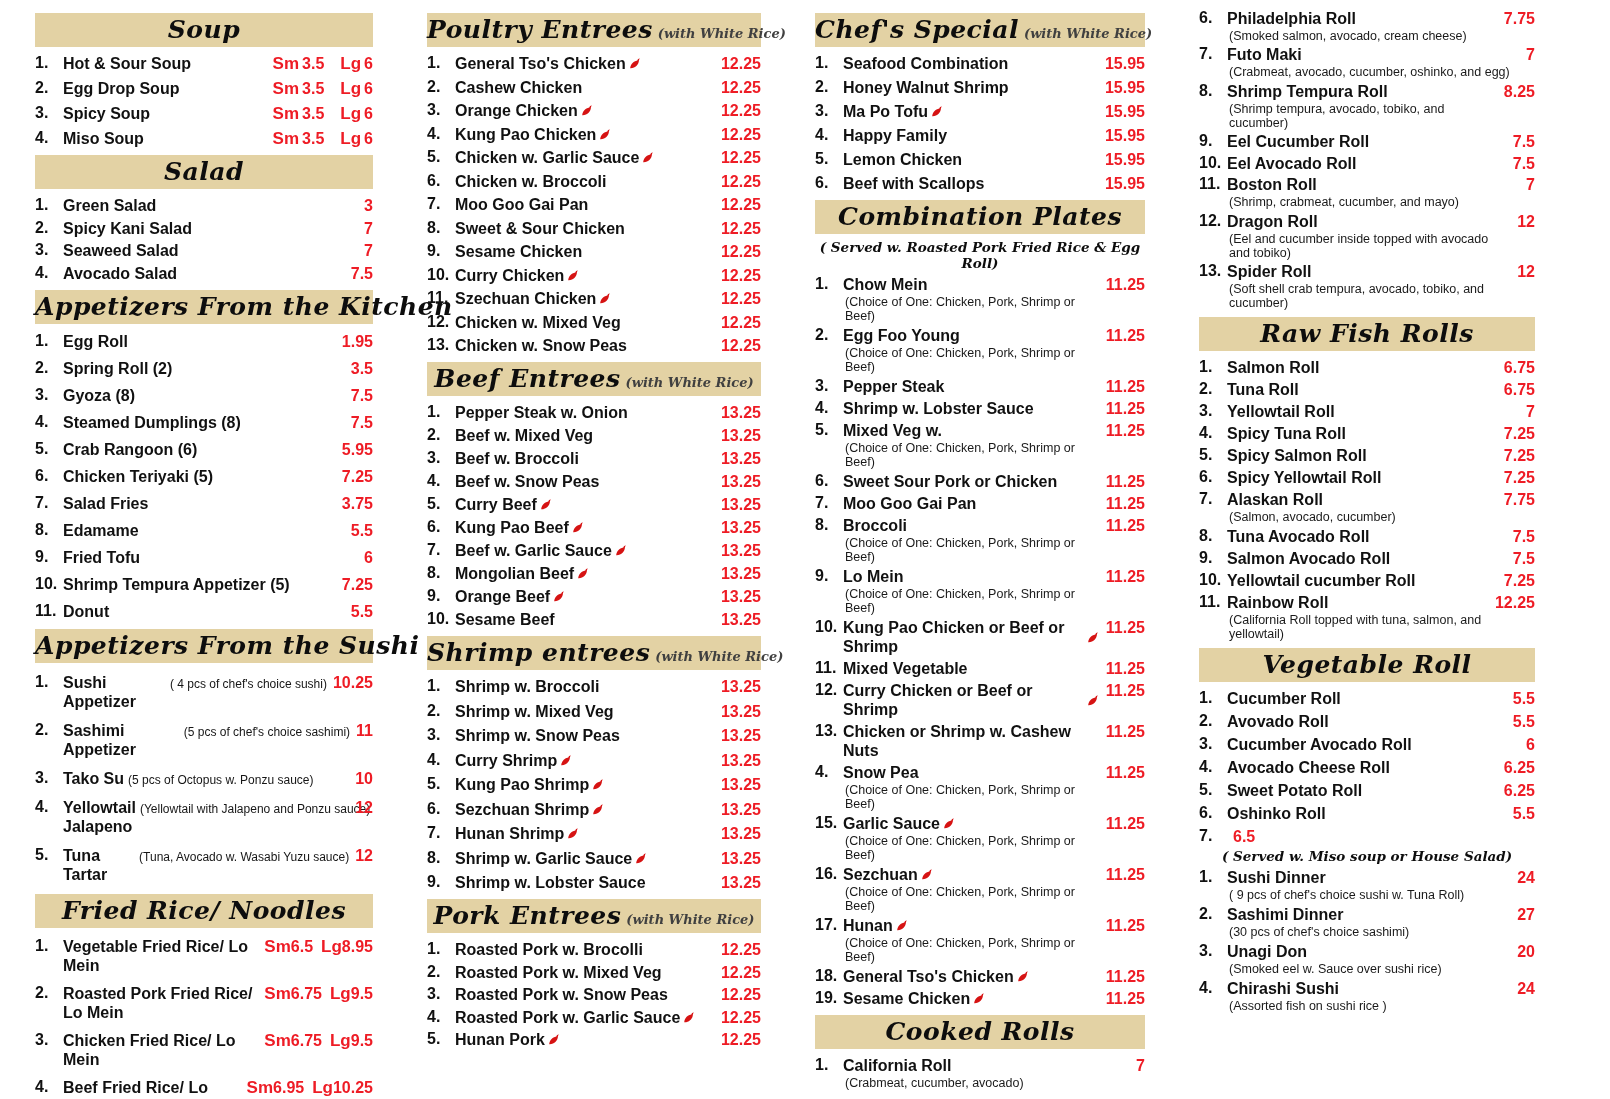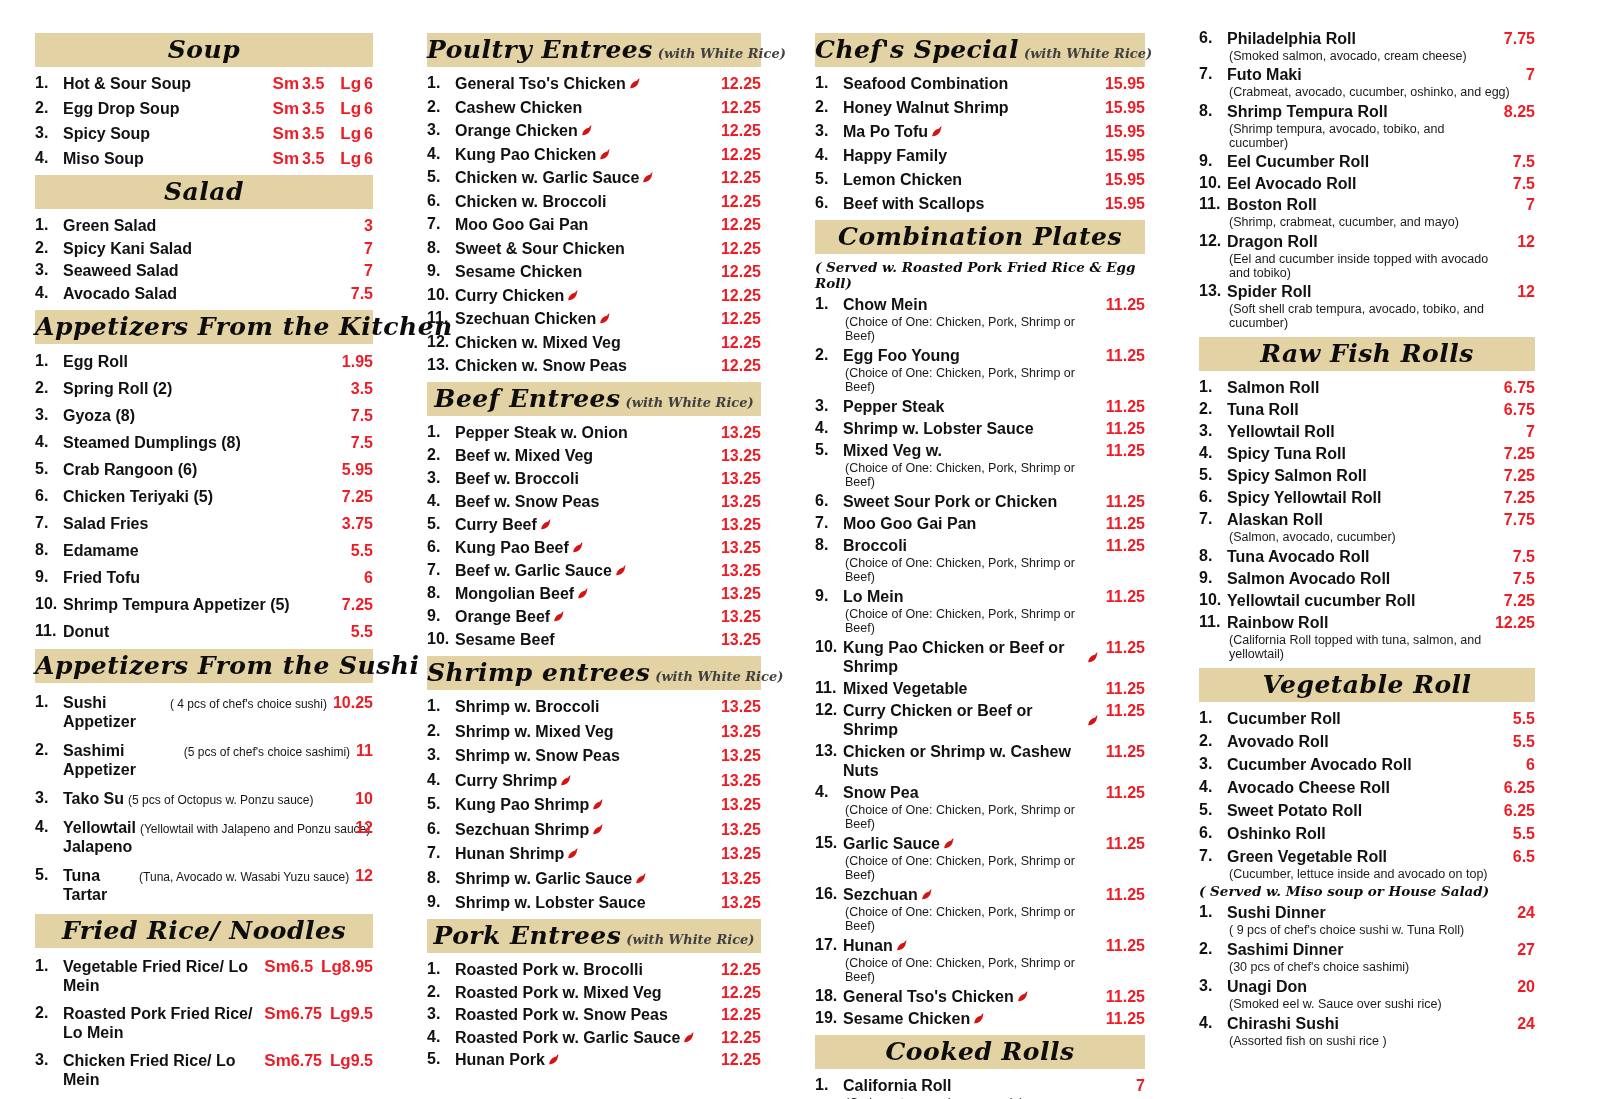--- a/index.html
+++ b/index.html
@@ -3,21 +3,21 @@
 <meta charset="utf-8">
 <style>
   * { box-sizing: border-box; margin: 0; padding: 0; }
   html, body { width: 1610px; height: 1099px; background: #ffffff; overflow: hidden; }
   body { font-family: "Liberation Sans", sans-serif; color: #111; }
 
   #menu {
     display: grid;
     grid-template-columns: 338px 334px 330px 336px;
     column-gap: 54px;
-    padding: 26px 0 0 35px;
+    padding: 6px 0 0 35px;
     width: 1610px;
     height: 1099px;
   }
   .column { min-width: 0; }
 
   .band {
     background: #e3d2a4;
     text-align: center;
     padding: 2px 0 3px;
     margin: 7px 0 7px;
@@ -37,20 +37,21 @@
     font-weight: bold;
     font-size: 13px;
     color: #404040;
     margin-left: 5px;
   }
   .subtitle {
     font-family: "DejaVu Serif", serif;
     font-style: italic;
     font-weight: bold;
     font-size: 13.5px;
+    text-align: center;
     margin: -2px 0 4px;
     color: #0d0d0d;
   }
 
   .item { display: flex; align-items: flex-start; }
   .num { font-weight: bold; font-size: 16px; min-width: 24px; flex: none; margin-right: 4px; }
   .body { flex: 1; min-width: 0; }
   .nameline { display: flex; align-items: baseline; flex-wrap: nowrap; }
   .name { font-weight: bold; font-size: 16px; line-height: 19px; }
   .desc-inline { font-size: 12px; font-weight: normal; margin-left: 4px; white-space: nowrap; color: #161616; }
@@ -1274,26 +1275,20 @@
           <span class="num">6.</span>
           <div class="body">
             <div class="nameline">
               <span class="name">Oshinko Roll</span>
             </div>
           </div>
           <div class="price">5.5</div>
         </div>
         <div class="item">
           <span class="num">7.</span>
-          <div class="body">
-            <div class="nameline">
-              <span class="name">Green Vegetable Roll</span>
-            </div>
-            <div class="desc">(Cucumber, lettuce inside and avocado on top)</div>
-          </div>
           <div class="price">6.5</div>
         </div>
       </div>
       <div class="section c3 s3">
         <div class="subtitle">( Served w. Miso soup or House Salad)</div>
         <div class="item">
           <span class="num">1.</span>
           <div class="body">
             <div class="nameline">
               <span class="name">Sushi Dinner</span>

